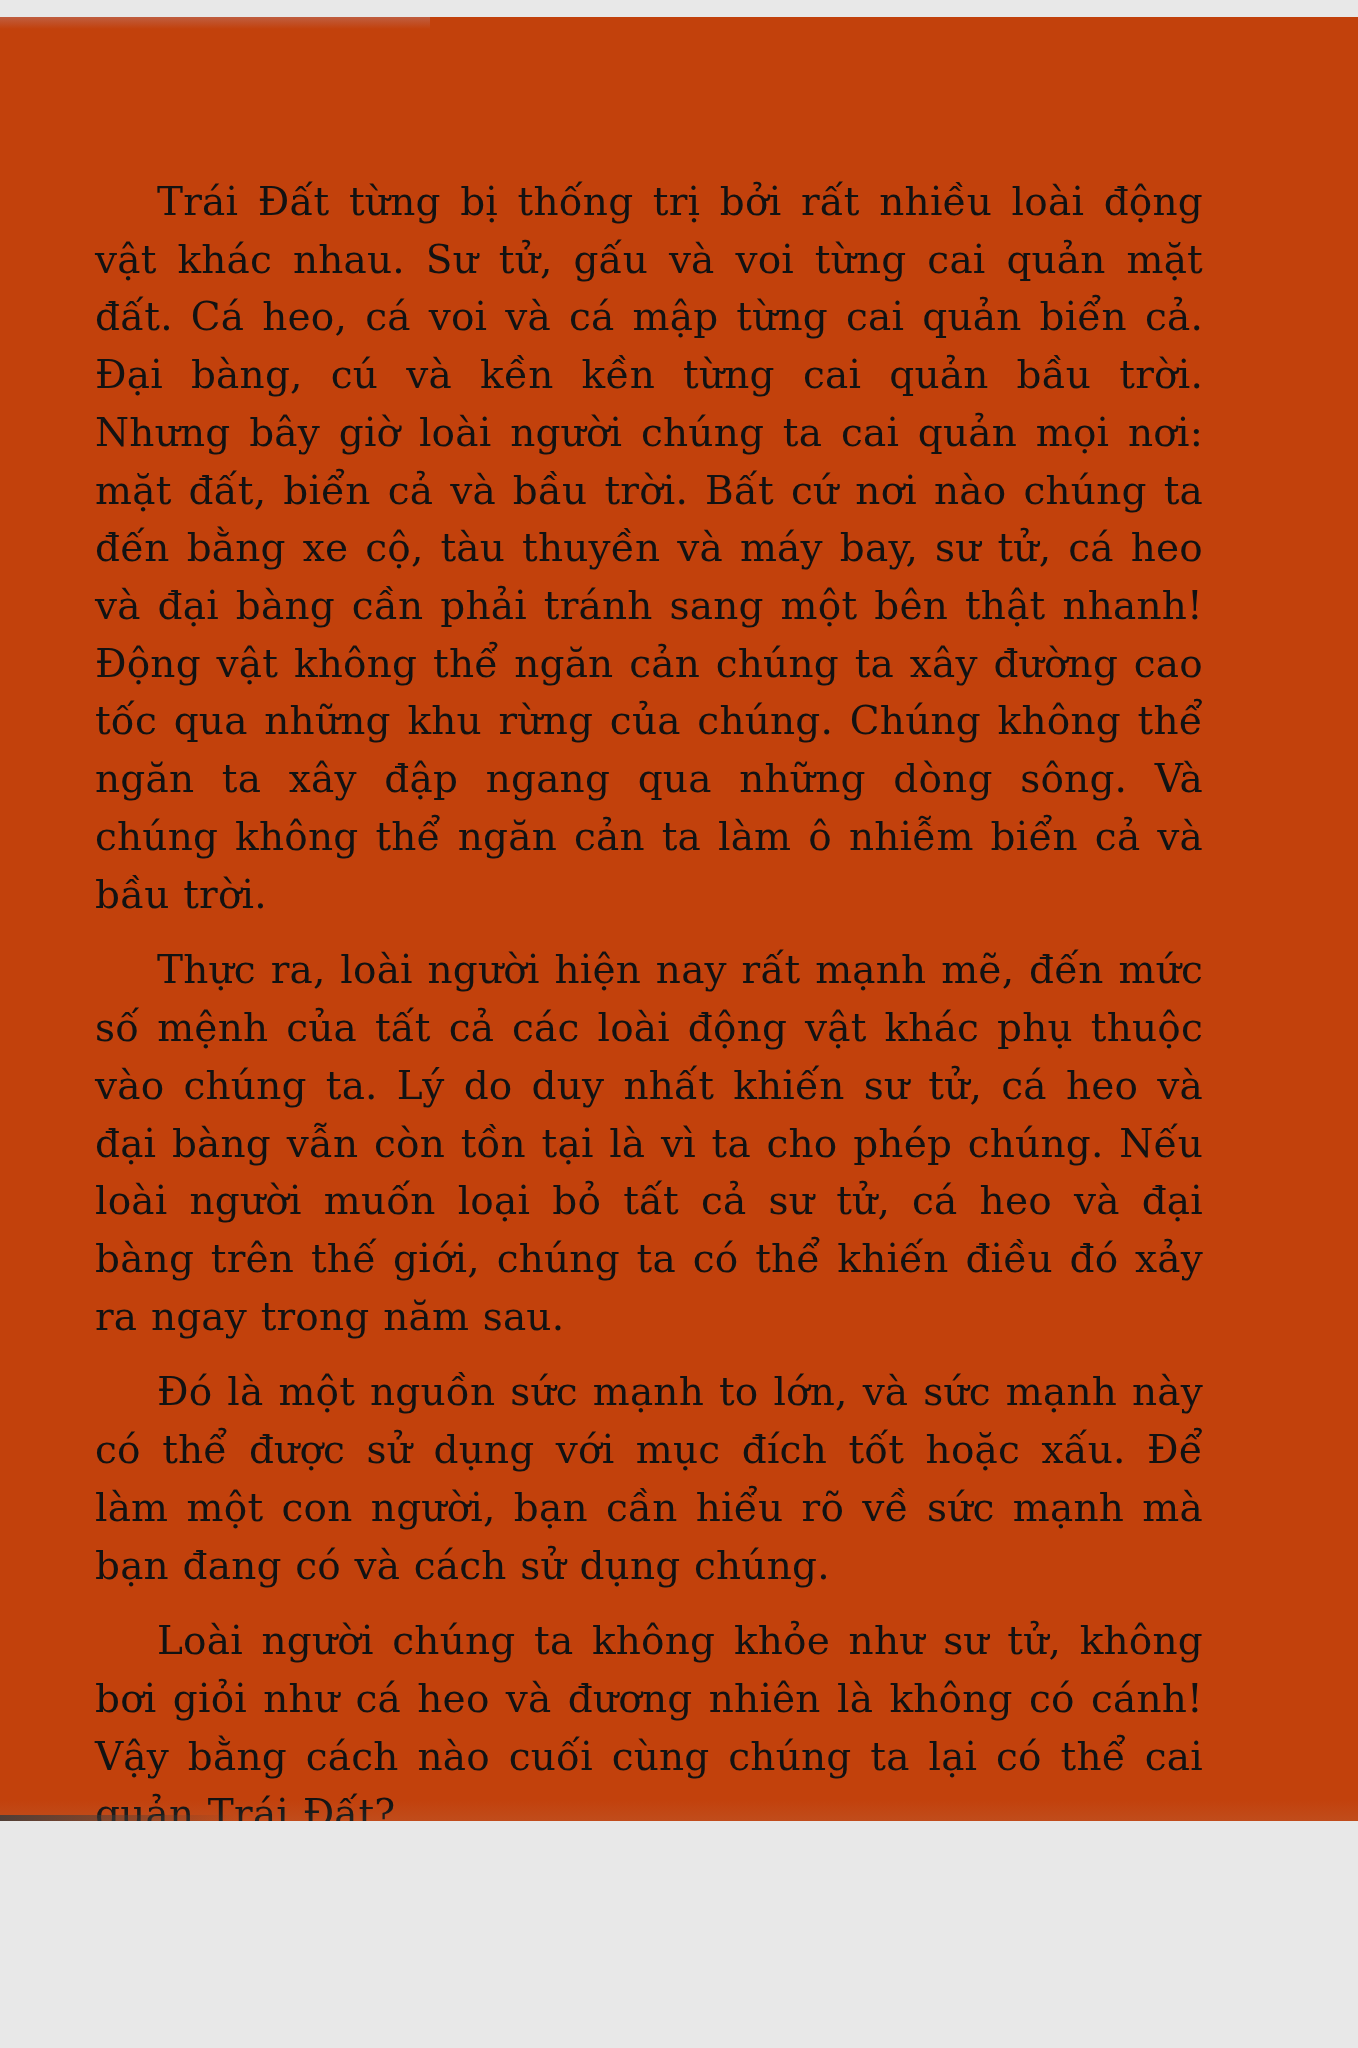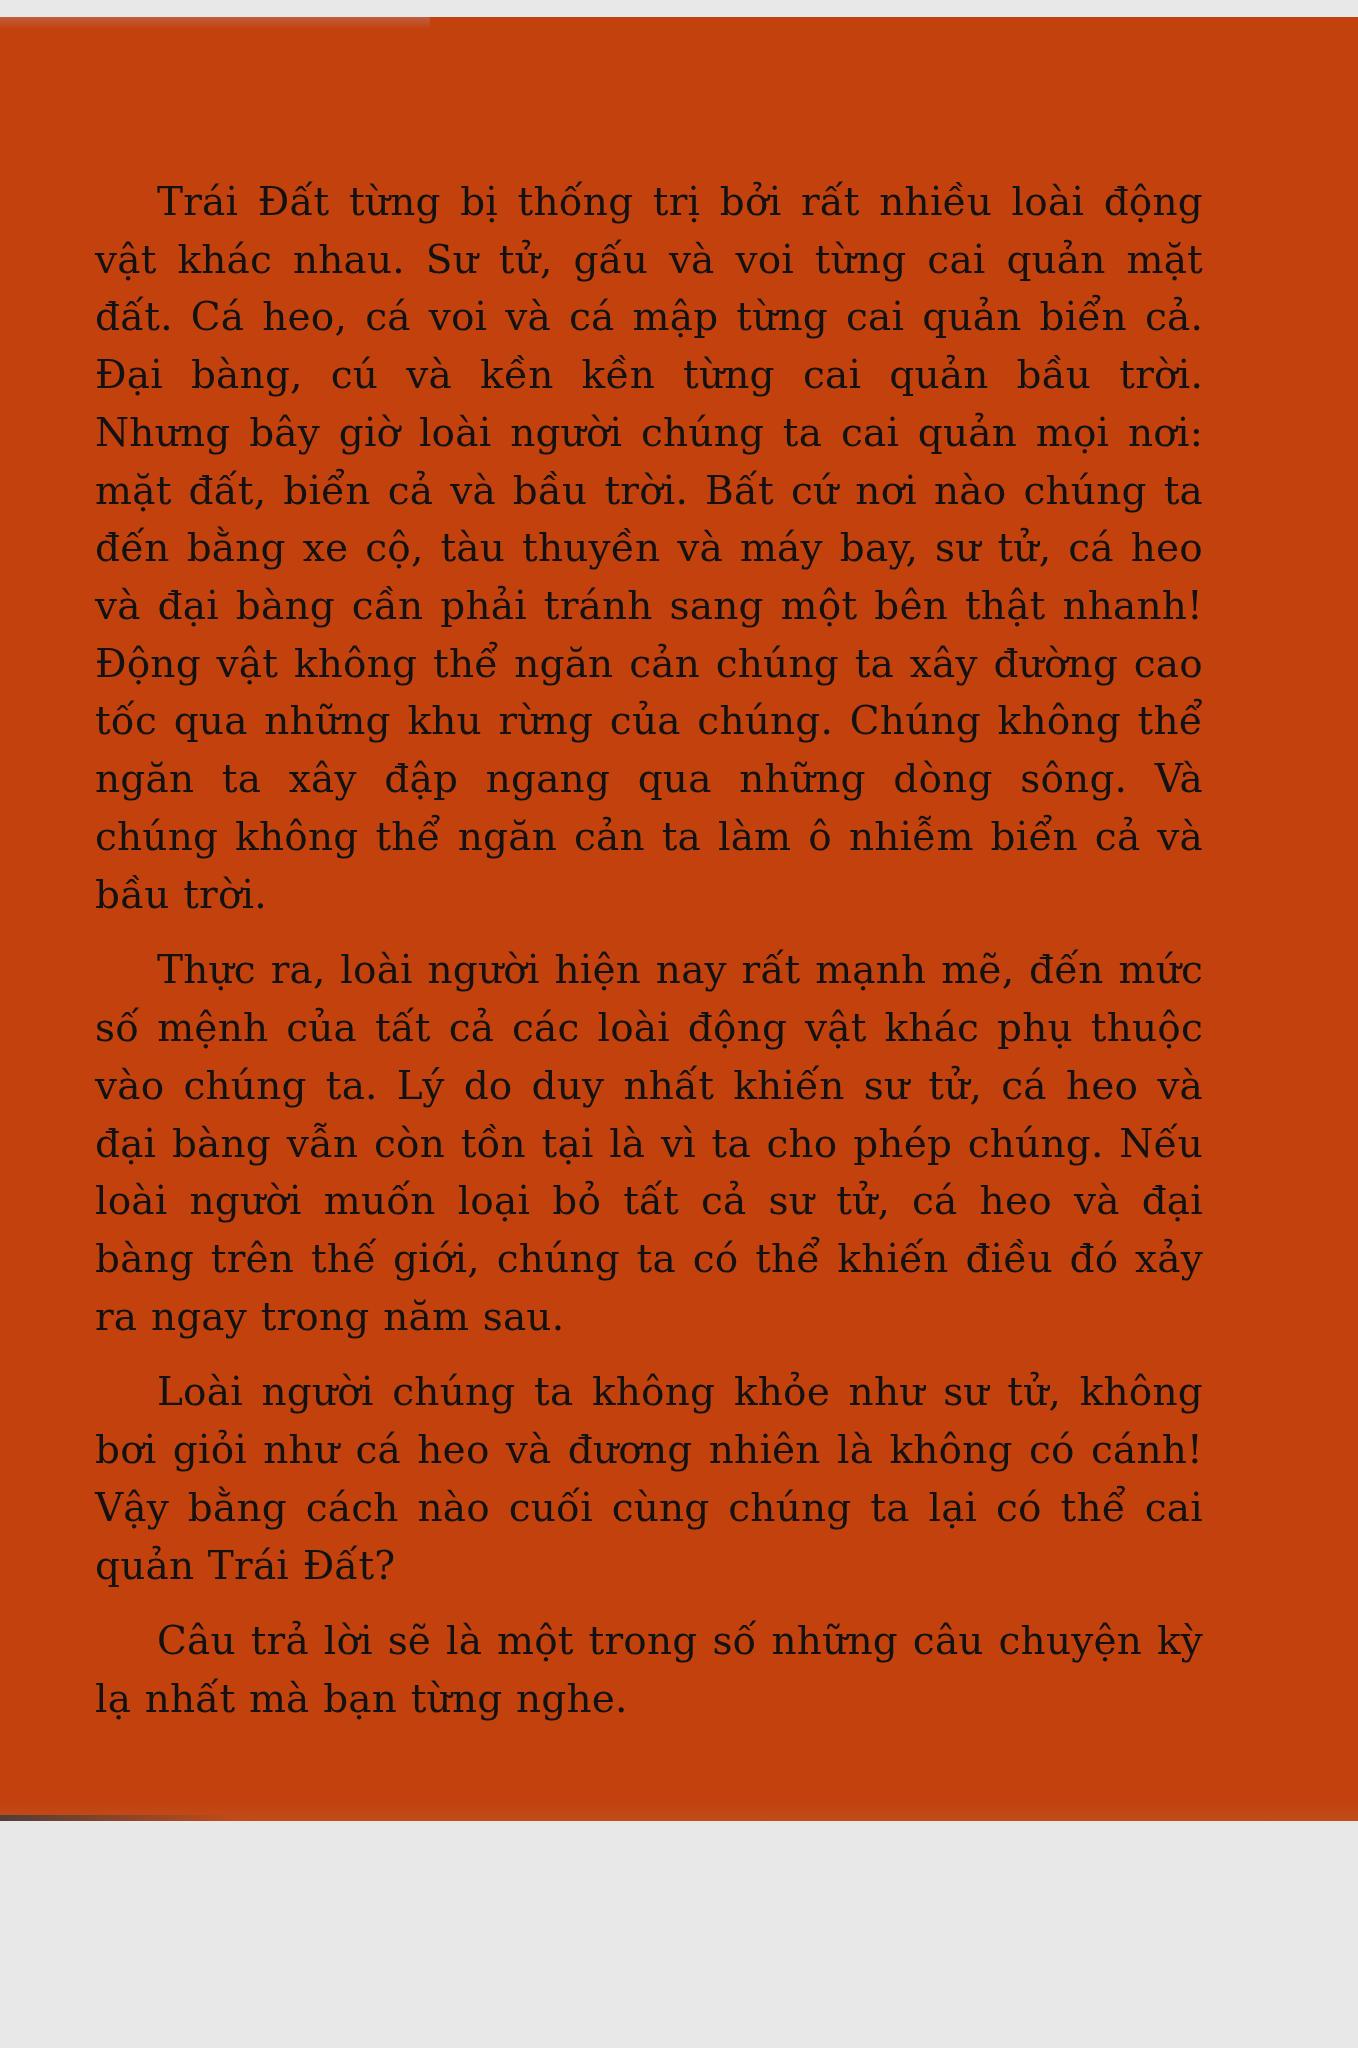--- a/index.html
+++ b/index.html
@@ -68,20 +68,21 @@
 </head>
 <body>
 
 <div class="page">
 
   <div class="scan-noise-top"></div>
 
   <div class="text-block">
     <p class="body-par">Trái Đất từng bị thống trị bởi rất nhiều loài động vật khác nhau. Sư tử, gấu và voi từng cai quản mặt đất. Cá heo, cá voi và cá mập từng cai quản biển cả. Đại bàng, cú và kền kền từng cai quản bầu trời. Nhưng bây giờ loài người chúng ta cai quản mọi nơi: mặt đất, biển cả và bầu trời. Bất cứ nơi nào chúng ta đến bằng xe cộ, tàu thuyền và máy bay, sư tử, cá heo và đại bàng cần phải tránh sang một bên thật nhanh! Động vật không thể ngăn cản chúng ta xây đường cao tốc qua những khu rừng của chúng. Chúng không thể ngăn ta xây đập ngang qua những dòng sông. Và chúng không thể ngăn cản ta làm ô nhiễm biển cả và bầu trời.</p>
     <p class="body-par">Thực ra, loài người hiện nay rất mạnh mẽ, đến mức số mệnh của tất cả các loài động vật khác phụ thuộc vào chúng ta. Lý do duy nhất khiến sư tử, cá heo và đại bàng vẫn còn tồn tại là vì ta cho phép chúng. Nếu loài người muốn loại bỏ tất cả sư tử, cá heo và đại bàng trên thế giới, chúng ta có thể khiến điều đó xảy ra ngay trong năm sau.</p>
+    <p class="body-par">Đó là một nguồn sức mạnh to lớn, và sức mạnh này có thể được sử dụng với mục đích tốt hoặc xấu. Để làm một con người, bạn cần hiểu rõ về sức mạnh mà bạn đang có và cách sử dụng chúng.</p>
     <p class="body-par">Loài người chúng ta không khỏe như sư tử, không bơi giỏi như cá heo và đương nhiên là không có cánh! Vậy bằng cách nào cuối cùng chúng ta lại có thể cai quản Trái Đất?</p>
     <p class="body-par">Câu trả lời sẽ là một trong số những câu chuyện kỳ lạ nhất mà bạn từng nghe.</p>
 
   </div>
 
   <div class="page-number">11</div>
 
   <div class="scan-smudge-bottom"></div>
   <div class="scan-streak-bottom"></div>
 

